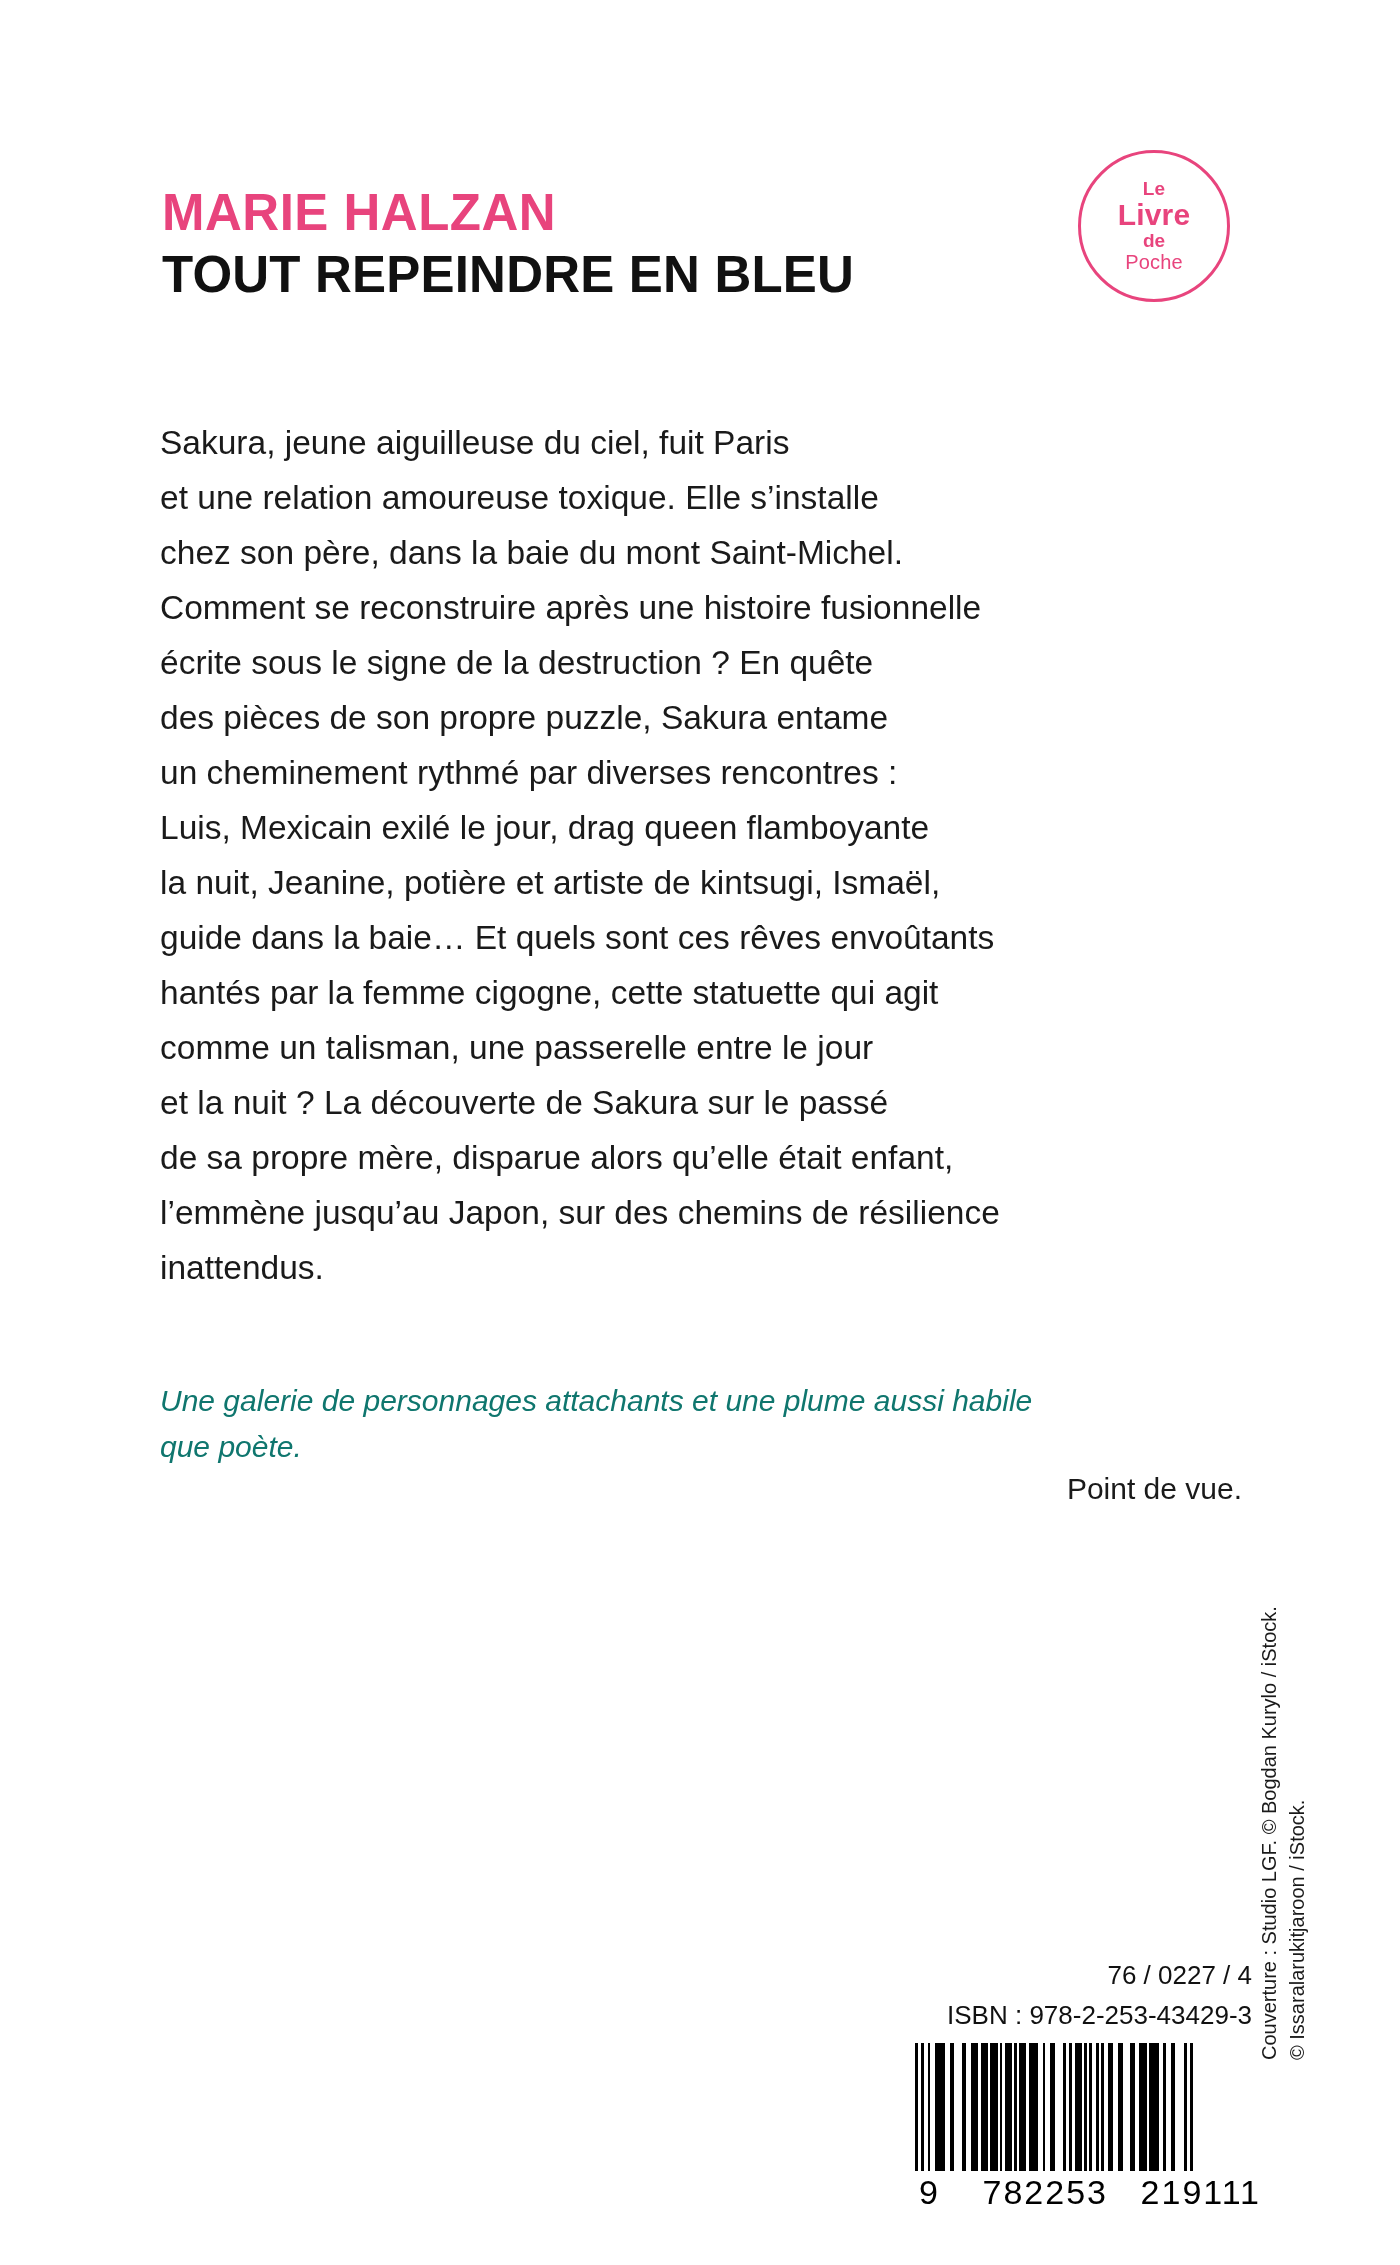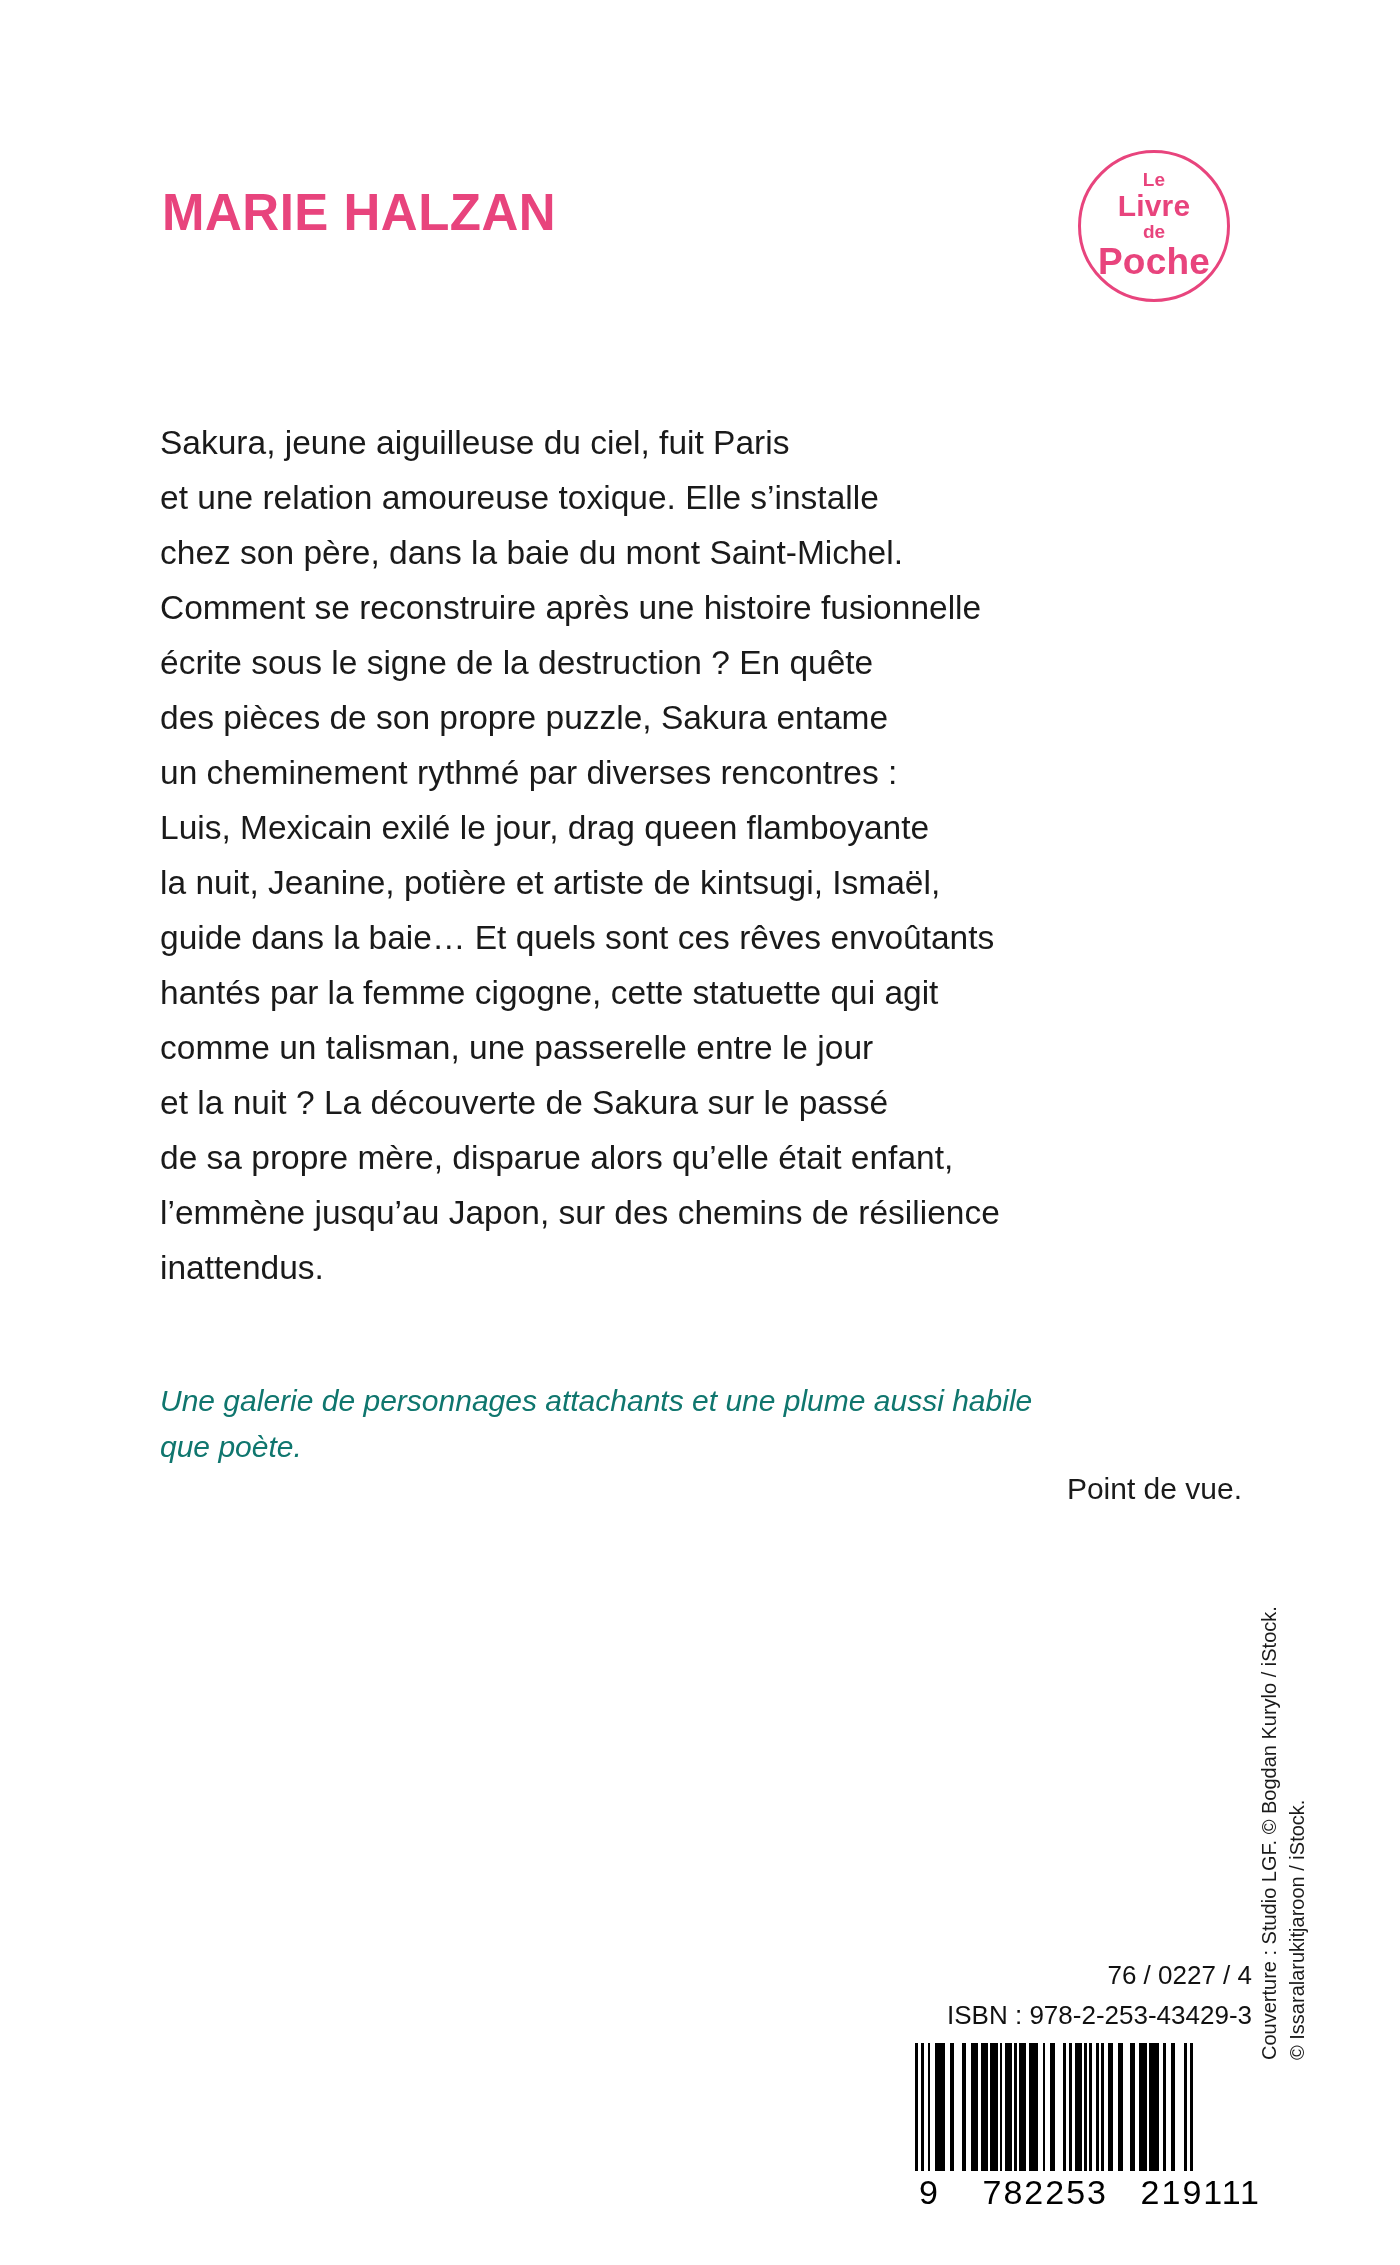--- a/index.html
+++ b/index.html
@@ -73,22 +73,22 @@
     font-weight: bold;
     line-height: 1.05;
     letter-spacing: 0.2px;
   }
   .logo .l3 {
     font-size: 19px;
     font-weight: bold;
     line-height: 1.1;
   }
   .logo .l4 {
-    font-size: 37px;
-    font-weight: bold;
+    font-size: 20px;
+    font-weight: normal;
     line-height: 1.05;
     letter-spacing: 0.2px;
   }
 
   
   .blurb {
     position: absolute;
     left: 160px;
     top: 415px;
     width: 1095px;
@@ -188,20 +188,21 @@
   }
   .barcode-digits .lead { margin-right: 10px; }
 </style>
 </head>
 <body>
 
 <div class="page">
 
   <div class="header">
     <h1 class="author">MARIE HALZAN</h1>
+    <h2 class="title">TOUT REPEINDRE EN BLEU</h2>
   </div>
 
   <div class="logo">
     <span class="l1">Le</span>
     <span class="l2">Livre</span>
     <span class="l3">de</span>
     <span class="l4">Poche</span>
   </div>
 
   <div class="blurb">

